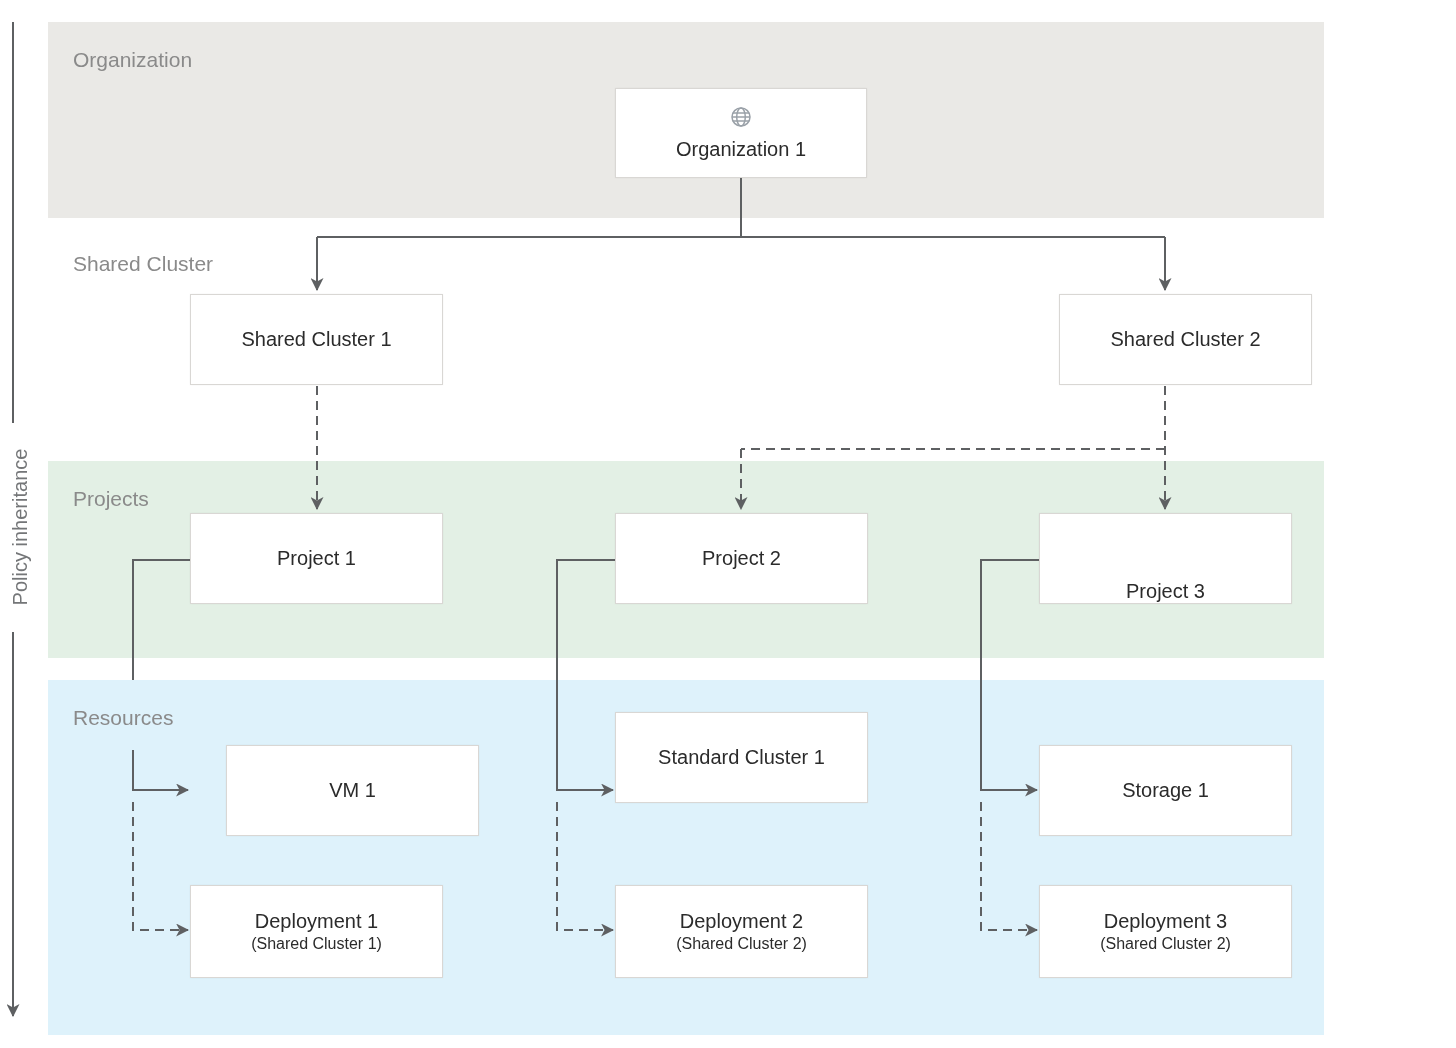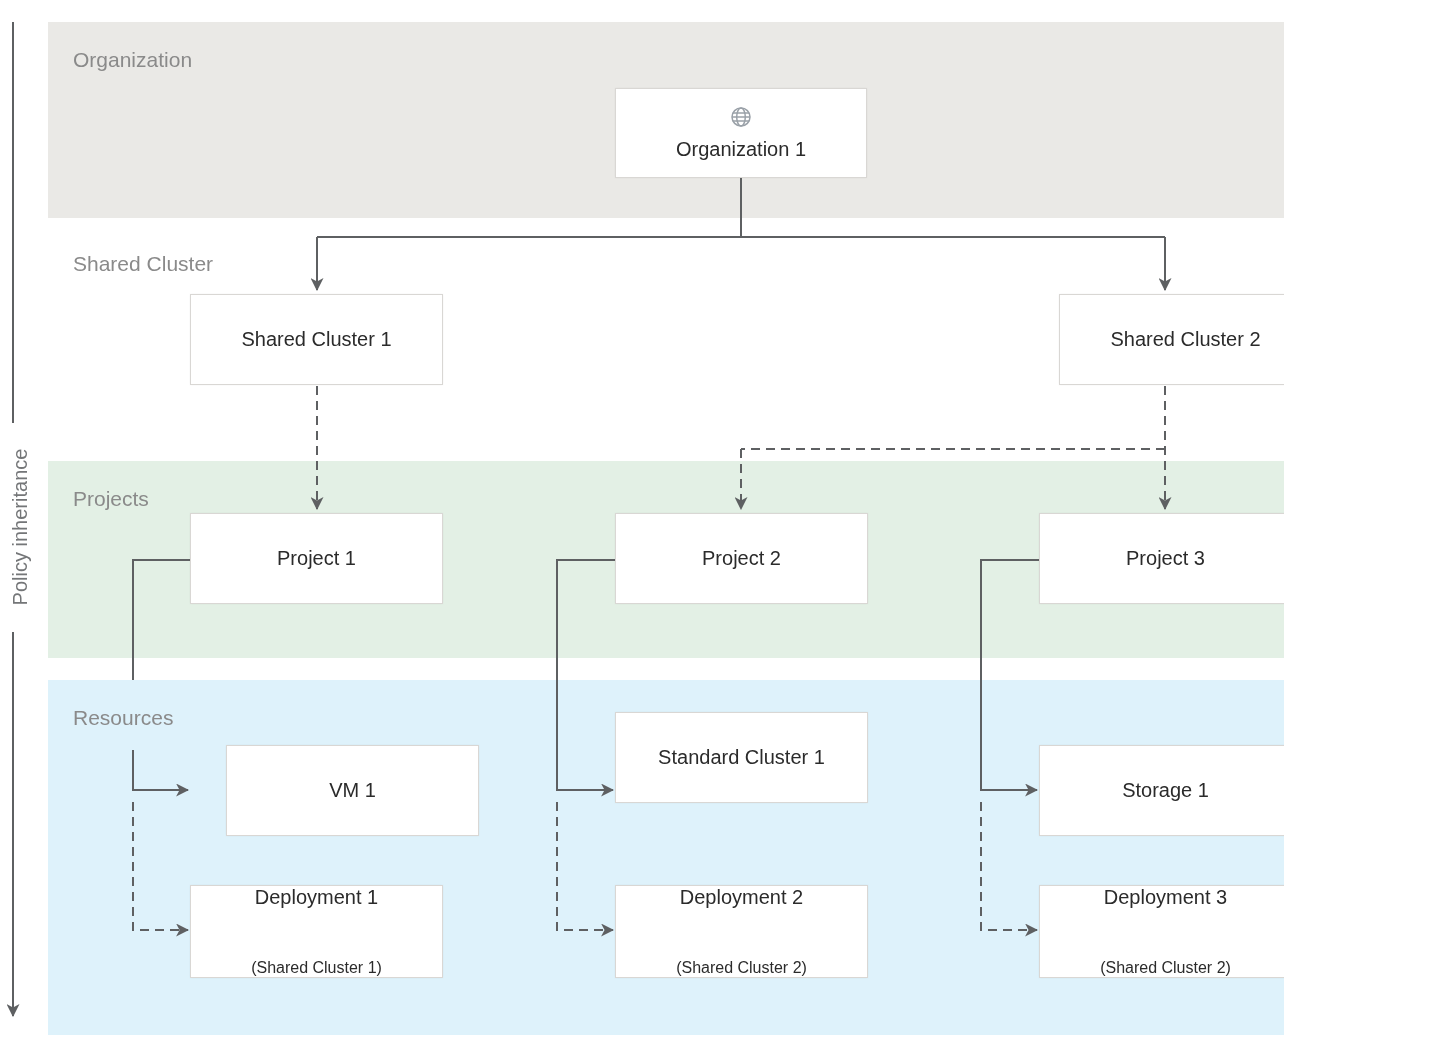--- a/index.html
+++ b/index.html
@@ -1,18 +1,18 @@
 <!DOCTYPE html>
 <html><head>
 <meta charset="utf-8">
 <style>
   html,body{margin:0;padding:0;background:#ffffff;}
   .canvas{
     position:relative;width:1284px;height:1048px;background:#ffffff;
-    font-family:"Liberation Sans",sans-serif;overflow:hidden;
+    font-family:"Liberation Sans",sans-serif;overflow:hidden;padding-left:40px;
   }
   .band{position:absolute;left:48px;width:1385px;}
   .band.organization{top:22px;height:196px;background:var(--band-gray);}
   .band.projects{top:461px;height:197px;background:var(--band-green);}
   .band.resources{top:680px;height:355px;background:var(--band-blue);}
   .band-label{
     position:absolute;font-size:21px;color:var(--band-label);
     left:73px;white-space:nowrap;
   }
   .band-label.organization{top:48px;}
@@ -20,29 +20,29 @@
   .band-label.projects{top:487px;}
   .band-label.resources{top:706px;}
 
   .node{
     position:absolute;width:253px;height:91px;background:#ffffff;
     border:1.5px solid var(--box-border);box-sizing:border-box;
     display:flex;align-items:center;justify-content:center;gap:10px;
     font-size:20px;color:var(--box-text);box-shadow:0 0 2px rgba(0,0,0,0.05);flex-direction:column;
   }
   .node .label{white-space:nowrap;}
-  .node.two-line{flex-direction:column;gap:2px;justify-content:space-between;}
+  .node.two-line{flex-direction:column;gap:2px;}
   .node .sub{font-size:16px;color:var(--box-text);white-space:nowrap;}
 
   .pos-organization1{left:615px;top:88px;width:252px;height:90px;}
   .pos-shared_cluster1{left:190px;top:294px;}
   .pos-shared_cluster2{left:1039px;top:294px;margin-left:20px;}
   .pos-project1{left:190px;top:513px;}
   .pos-project2{left:615px;top:513px;}
-  .pos-project3{left:1039px;top:513px;}
+  .pos-project3{left:1039px;top:513px;justify-content:flex-end;}
   .pos-vm1{left:190px;top:745px;margin-left:36px;}
   .pos-standard_cluster1{left:615px;top:712px;}
   .pos-storage1{left:1039px;top:745px;}
   .pos-deployment1{left:190px;top:885px;height:93px;}
   .pos-deployment2{left:615px;top:885px;height:93px;}
   .pos-deployment3{left:1039px;top:885px;height:93px;}
 
   .globe-icon svg{display:block;}
 
   .connectors{position:absolute;left:0;top:0;pointer-events:none;}

